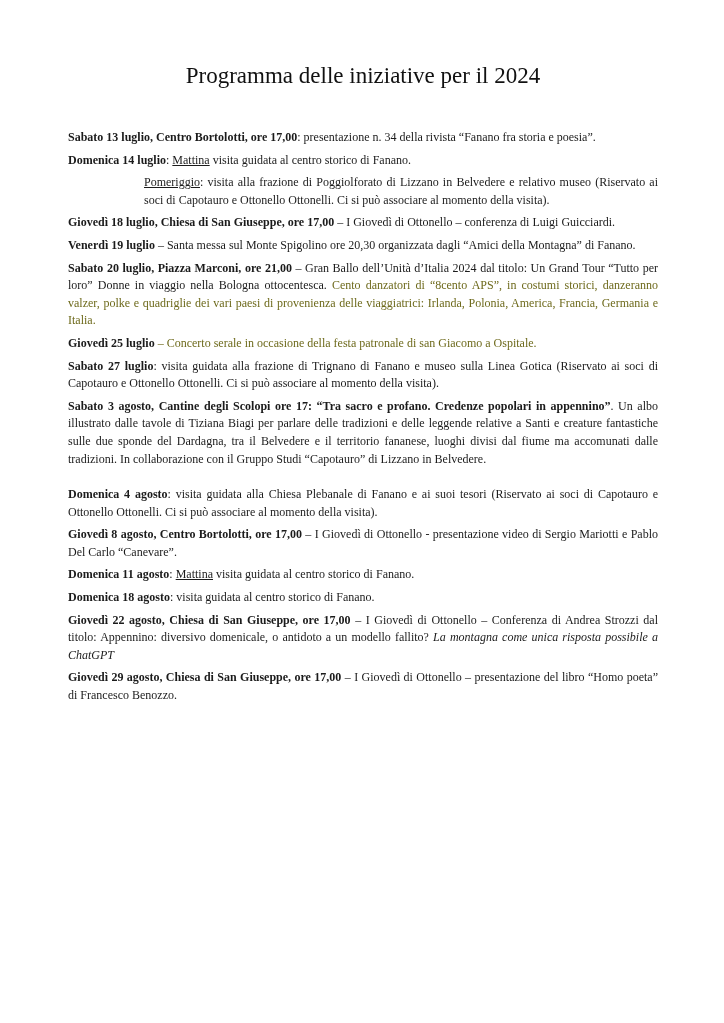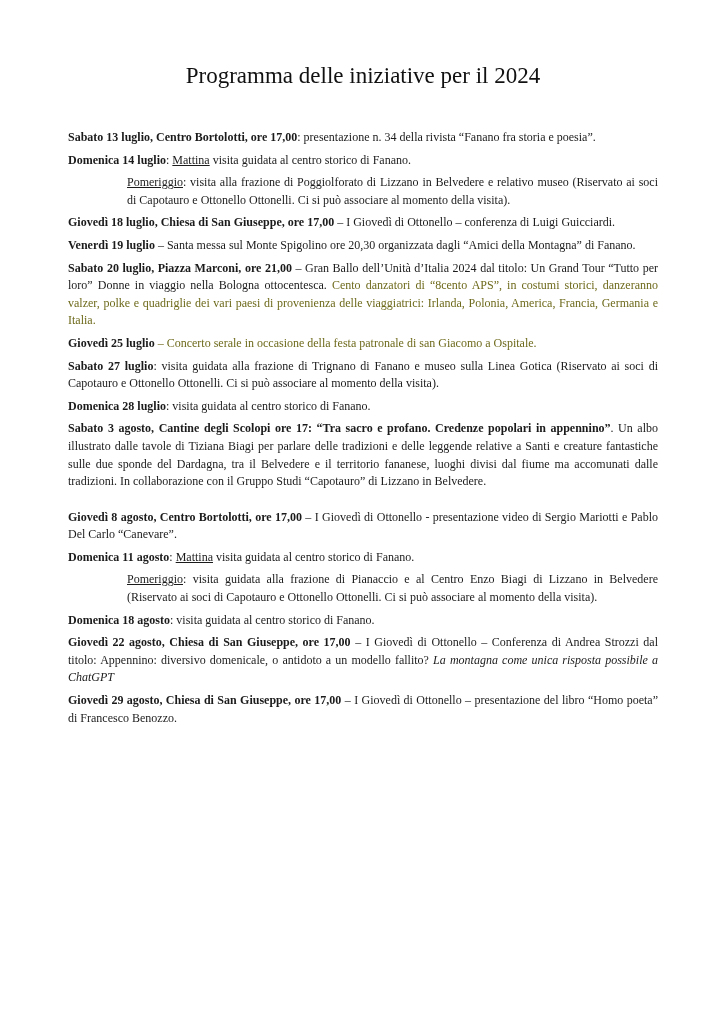--- a/index.html
+++ b/index.html
@@ -32,21 +32,21 @@
   .events {
     display: block;
   }
   .event {
     font-size: 12px;
     line-height: 17.6px;
     text-align: justify;
     margin: 0 0 5px 0;
   }
   .event.indent {
-    margin-left: 59px;
+    margin-left: 76px;
   }
   .spacer {
     height: 13px;
   }
   .seg-normal { font-weight: 400; }
   .seg-bold { font-weight: 700; }
   .seg-underline { text-decoration: underline; }
   .seg-italic { font-style: italic; }
   .seg-accent { color: var(--accent, #6e6a1c); }
 </style>
@@ -57,23 +57,22 @@
   <h1 class="title">Programma delle iniziative per il 2024</h1>
   <div class="events">
       <p class="event"><span class="seg-bold">Sabato 13 luglio, Centro Bortolotti, ore 17,00</span><span class="seg-normal">: presentazione n. 34 della rivista “Fanano fra storia e poesia”.</span></p>
       <p class="event"><span class="seg-bold">Domenica 14 luglio</span><span class="seg-normal">: </span><span class="seg-underline">Mattina</span><span class="seg-normal"> visita guidata al centro storico di Fanano.</span></p>
       <p class="event indent"><span class="seg-underline">Pomeriggio</span><span class="seg-normal">: visita alla frazione di Poggiolforato di Lizzano in Belvedere e relativo museo (Riservato ai soci di Capotauro e Ottonello Ottonelli. Ci si può associare al momento della visita).</span></p>
       <p class="event"><span class="seg-bold">Giovedì 18 luglio, Chiesa di San Giuseppe, ore 17,00</span><span class="seg-normal"> – I Giovedì di Ottonello – conferenza di Luigi Guicciardi.</span></p>
       <p class="event"><span class="seg-bold">Venerdì 19 luglio</span><span class="seg-normal"> – Santa messa sul Monte Spigolino ore 20,30 organizzata dagli “Amici della Montagna” di Fanano.</span></p>
       <p class="event"><span class="seg-bold">Sabato 20 luglio, Piazza Marconi, ore 21,00</span><span class="seg-normal"> – Gran Ballo dell’Unità d’Italia 2024 dal titolo: Un Grand Tour “Tutto per loro” Donne in viaggio nella Bologna ottocentesca. </span><span class="seg-accent">Cento danzatori di “8cento APS”, in costumi storici, danzeranno valzer, polke e quadriglie dei vari paesi di provenienza delle viaggiatrici: Irlanda, Polonia, America, Francia, Germania e Italia.</span></p>
       <p class="event"><span class="seg-bold">Giovedì 25 luglio</span><span class="seg-accent"> – Concerto serale in occasione della festa patronale di san Giacomo a Ospitale.</span></p>
       <p class="event"><span class="seg-bold">Sabato 27 luglio</span><span class="seg-normal">: visita guidata alla frazione di Trignano di Fanano e museo sulla Linea Gotica (Riservato ai soci di Capotauro e Ottonello Ottonelli. Ci si può associare al momento della visita).</span></p>
-      <p class="event"><span class="seg-bold">Domenica 28 luglio</span><span class="seg-normal">: visita guidata al centro storico di Fanano.</span></p>
       <p class="event"><span class="seg-bold">Sabato 3 agosto, Cantine degli Scolopi ore 17: “Tra sacro e profano. Credenze popolari in appennino”</span><span class="seg-normal">. Un albo illustrato dalle tavole di Tiziana Biagi per parlare delle tradizioni e delle leggende relative a Santi e creature fantastiche sulle due sponde del Dardagna, tra il Belvedere e il territorio fananese, luoghi divisi dal fiume ma accomunati dalle tradizioni. In collaborazione con il Gruppo Studi “Capotauro” di Lizzano in Belvedere.</span></p>
       <div class="spacer"></div>
+      <p class="event"><span class="seg-bold">Domenica 4 agosto</span><span class="seg-normal">: visita guidata alla Chiesa Plebanale di Fanano e ai suoi tesori (Riservato ai soci di Capotauro e Ottonello Ottonelli. Ci si può associare al momento della visita).</span></p>
       <p class="event"><span class="seg-bold">Giovedì 8 agosto, Centro Bortolotti, ore 17,00</span><span class="seg-normal"> – I Giovedì di Ottonello - presentazione video di Sergio Mariotti e Pablo Del Carlo “Canevare”.</span></p>
       <p class="event"><span class="seg-bold">Domenica 11 agosto</span><span class="seg-normal">: </span><span class="seg-underline">Mattina</span><span class="seg-normal"> visita guidata al centro storico di Fanano.</span></p>
-      <p class="event indent"><span class="seg-underline">Pomeriggio</span><span class="seg-normal">: visita guidata alla frazione di Pianaccio e al Centro Enzo Biagi di Lizzano in Belvedere (Riservato ai soci di Capotauro e Ottonello Ottonelli. Ci si può associare al momento della visita).</span></p>
       <p class="event"><span class="seg-bold">Domenica 18 agosto</span><span class="seg-normal">: visita guidata al centro storico di Fanano.</span></p>
       <p class="event"><span class="seg-bold">Giovedì 22 agosto, Chiesa di San Giuseppe, ore 17,00</span><span class="seg-normal"> – I Giovedì di Ottonello – Conferenza di Andrea Strozzi dal titolo: Appennino: diversivo domenicale, o antidoto a un modello fallito? </span><span class="seg-italic">La montagna come unica risposta possibile a ChatGPT</span></p>
       <p class="event"><span class="seg-bold">Giovedì 29 agosto, Chiesa di San Giuseppe, ore 17,00</span><span class="seg-normal"> – I Giovedì di Ottonello – presentazione del libro “Homo poeta” di Francesco Benozzo.</span></p>
     </div>
 </div>
 
 </body></html>

